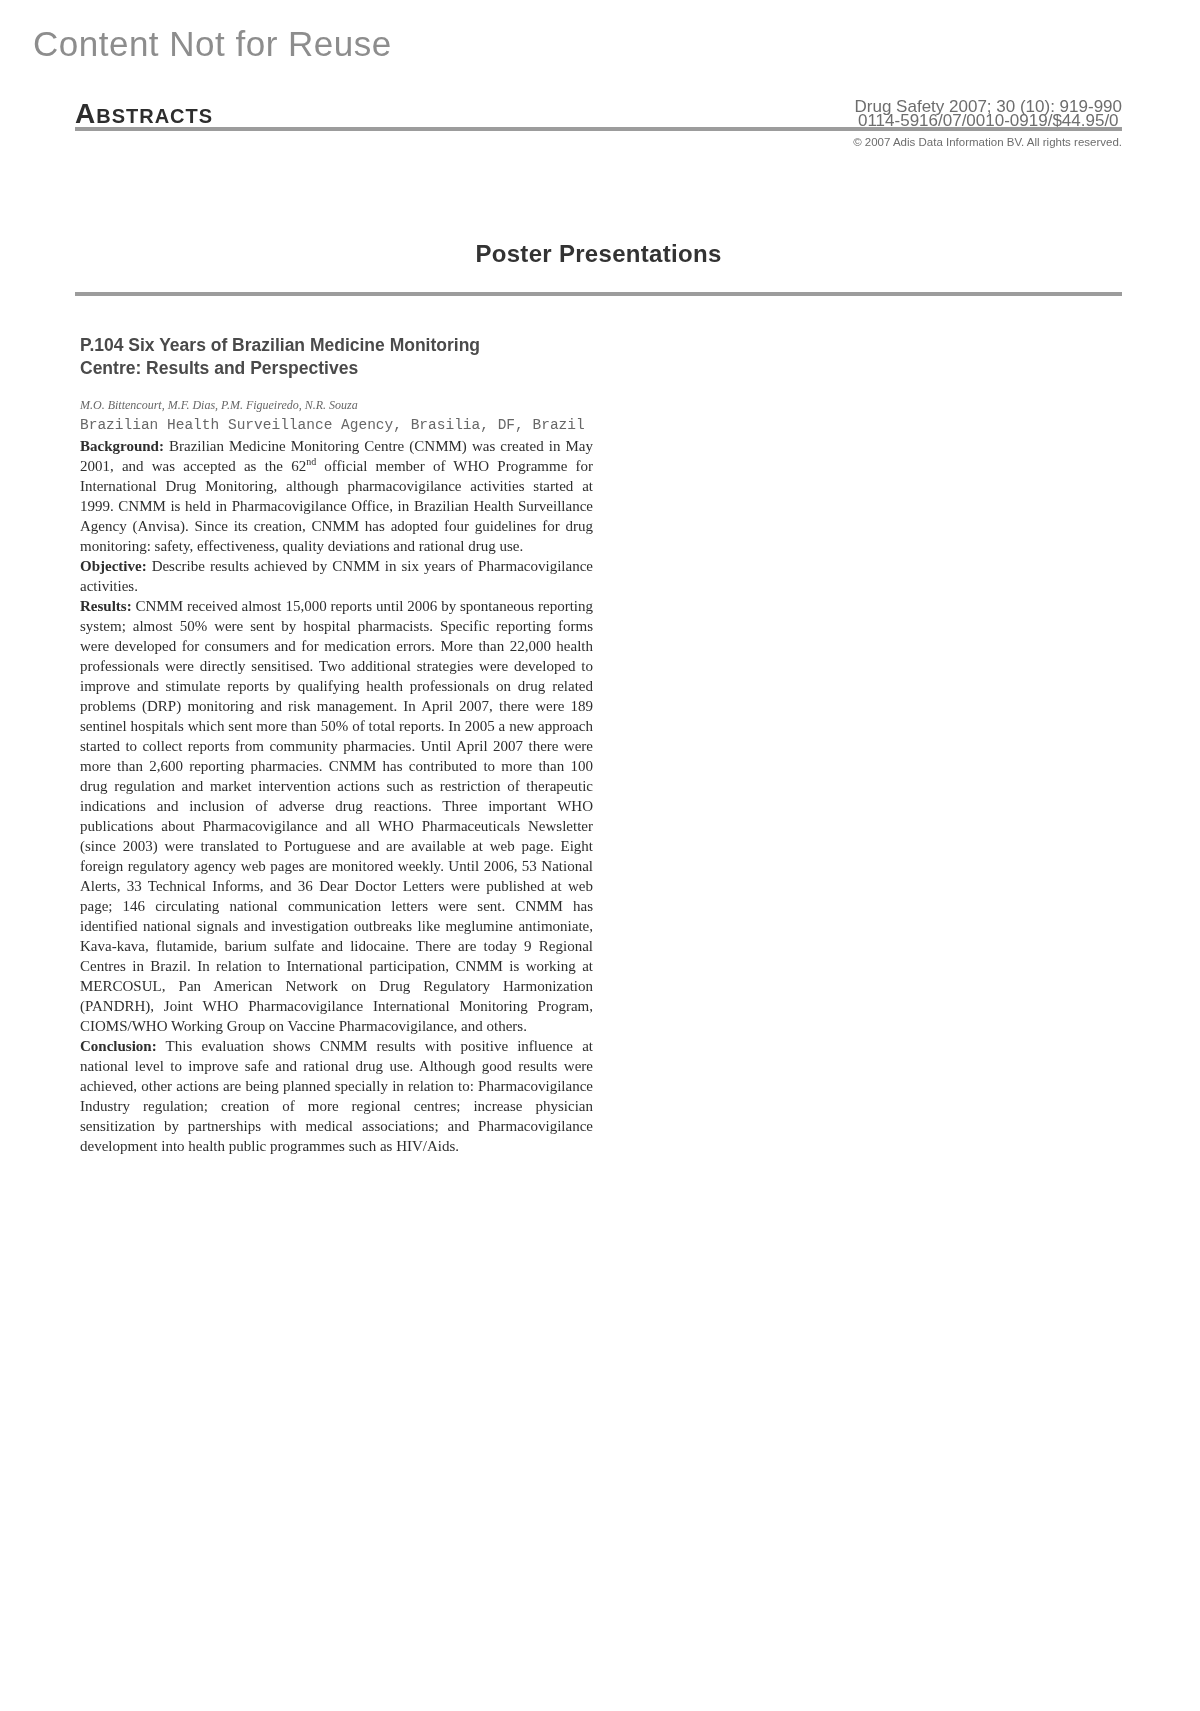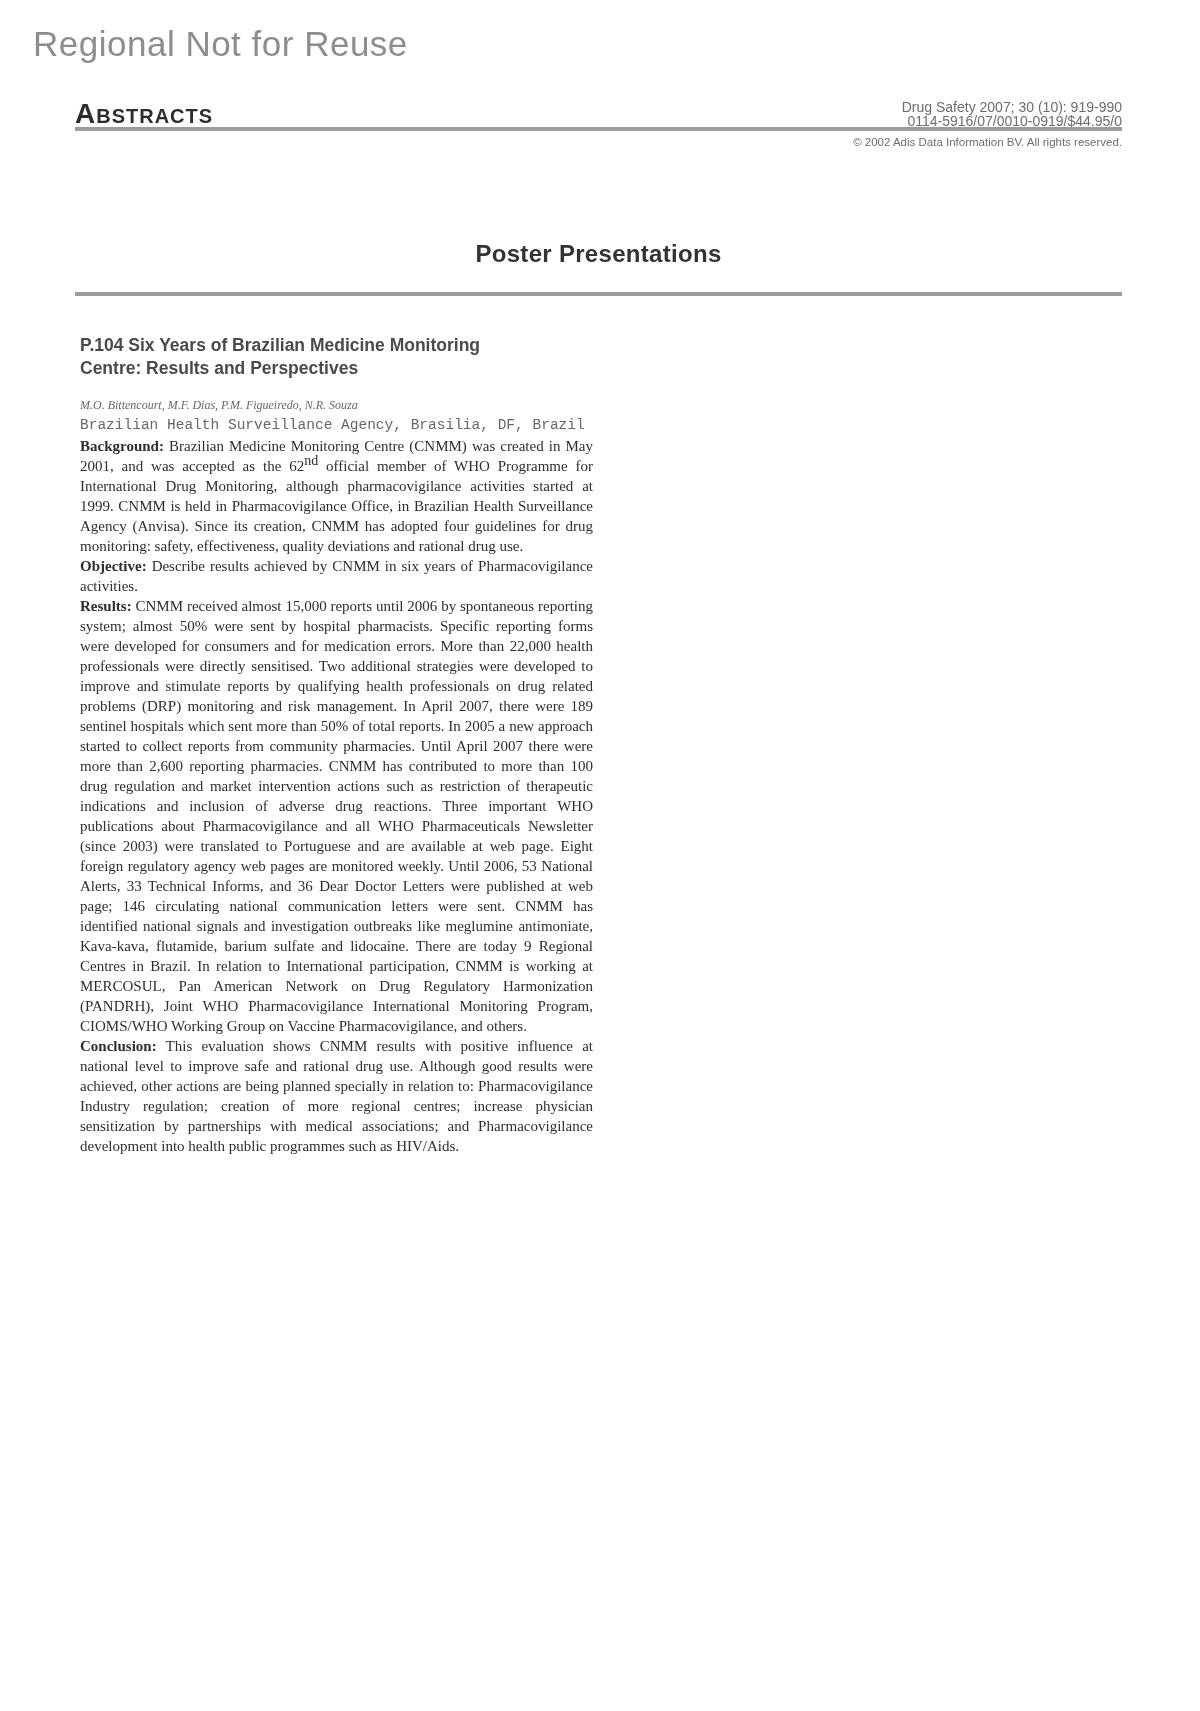--- a/index.html
+++ b/index.html
@@ -17,22 +17,22 @@
     position:absolute; left:75px; top:100px; width:1047px;
     display:flex; justify-content:space-between; align-items:flex-end;
   }
   .section-name {
     font-family:"Liberation Sans", sans-serif; font-weight:bold;
     color:#2d2d2d; letter-spacing:1px; line-height:1;
   }
   .section-name .cap  { font-size:28px; }
   .section-name .rest { font-size:20px; }
   .journal-info {
-    font-family:"Liberation Sans", sans-serif; font-size:14px;
-    line-height:14px; color:#6d6d6d; text-align:right;
+    font-family:"Liberation Sans", sans-serif; font-size:17px;
+    line-height:14px; color:#6d6d6d; text-align:center;
   }
   .rule {
     position:absolute; left:75px; width:1047px; height:4px; background:#9c9c9c;
   }
   .rule-header  { top:127px; }
   .rule-heading { top:292px; }
   .copyright {
     position:absolute; top:136px; left:75px; width:1047px; text-align:right;
     font-family:"Liberation Sans", sans-serif; font-size:11.5px; color:#6d6d6d;
   }
@@ -54,37 +54,37 @@
   }
   .affiliation {
     font-family:Liberation Mono, monospace;
     font-size:14.5px; line-height:20px; color:#676767; margin-bottom:1px;
   }
   .body-para {
     margin:0; font-size:15px; line-height:20px; text-align:justify;
     color:#2e2e2e;
   }
   .para-label { font-weight:bold; }
-  .body-para sup { font-size:14px; line-height:0; }
+  .body-para sup { font-size:10px; line-height:0; }
 </style>
 </head>
 <body>
 
-<div class="watermark">Regional Not for Reuse</div>
+<div class="watermark">Content Not for Reuse</div>
 
 <div class="header-row">
   <div class="section-name"><span class="cap">A</span><span class="rest">BSTRACTS</span></div>
   <div class="journal-info">
     <div>Drug Safety 2007; 30 (10): 919-990</div>
     <div>0114-5916/07/0010-0919/$44.95/0</div>
   </div>
 </div>
 
 <div class="rule rule-header"></div>
-<div class="copyright">© 2002 Adis Data Information BV. All rights reserved.</div>
+<div class="copyright">© 2007 Adis Data Information BV. All rights reserved.</div>
 
 <div class="poster-heading">Poster Presentations</div>
 <div class="rule rule-heading"></div>
 
 <div class="abstract">
   <h2 class="abs-title"><span>P.104 Six Years of Brazilian Medicine Monitoring</span><br><span>Centre: Results and Perspectives</span></h2>
   <div class="authors">M.O. Bittencourt, M.F. Dias, P.M. Figueiredo, N.R. Souza</div>
   <div class="affiliation">Brazilian Health Surveillance Agency, Brasilia, DF, Brazil</div>
 
   <p class="body-para"><span class="para-label">Background:</span> <span>Brazilian Medicine Monitoring Centre (CNMM) was created in May 2001, and was accepted as the 62</span><sup>nd</sup><span> official member of WHO Programme for International Drug Monitoring, although pharmacovigilance activities started at 1999. CNMM is held in Pharmacovigilance Office, in Brazilian Health Surveillance Agency (Anvisa). Since its creation, CNMM has adopted four guidelines for drug monitoring: safety, effectiveness, quality deviations and rational drug use.</span></p>

